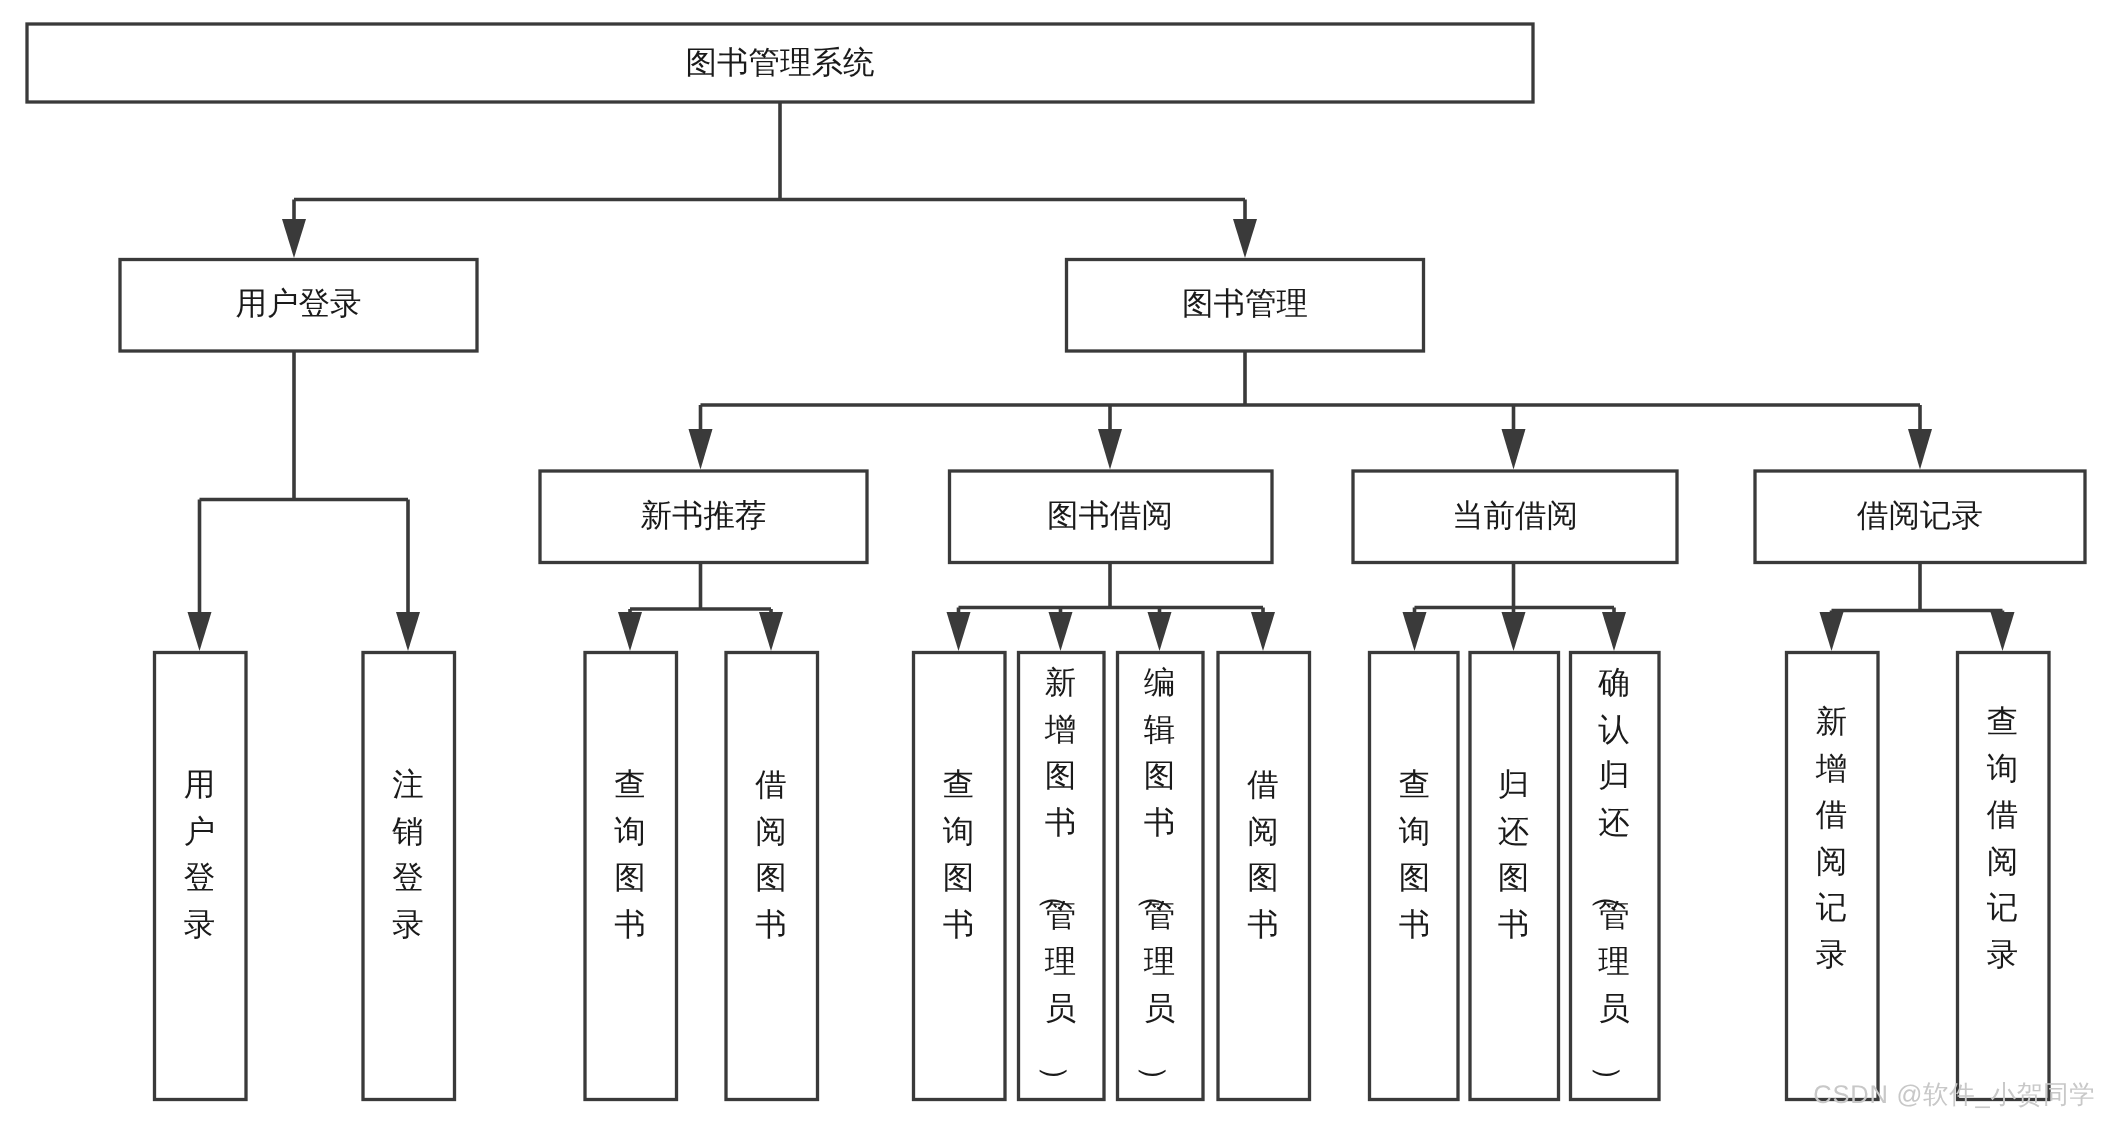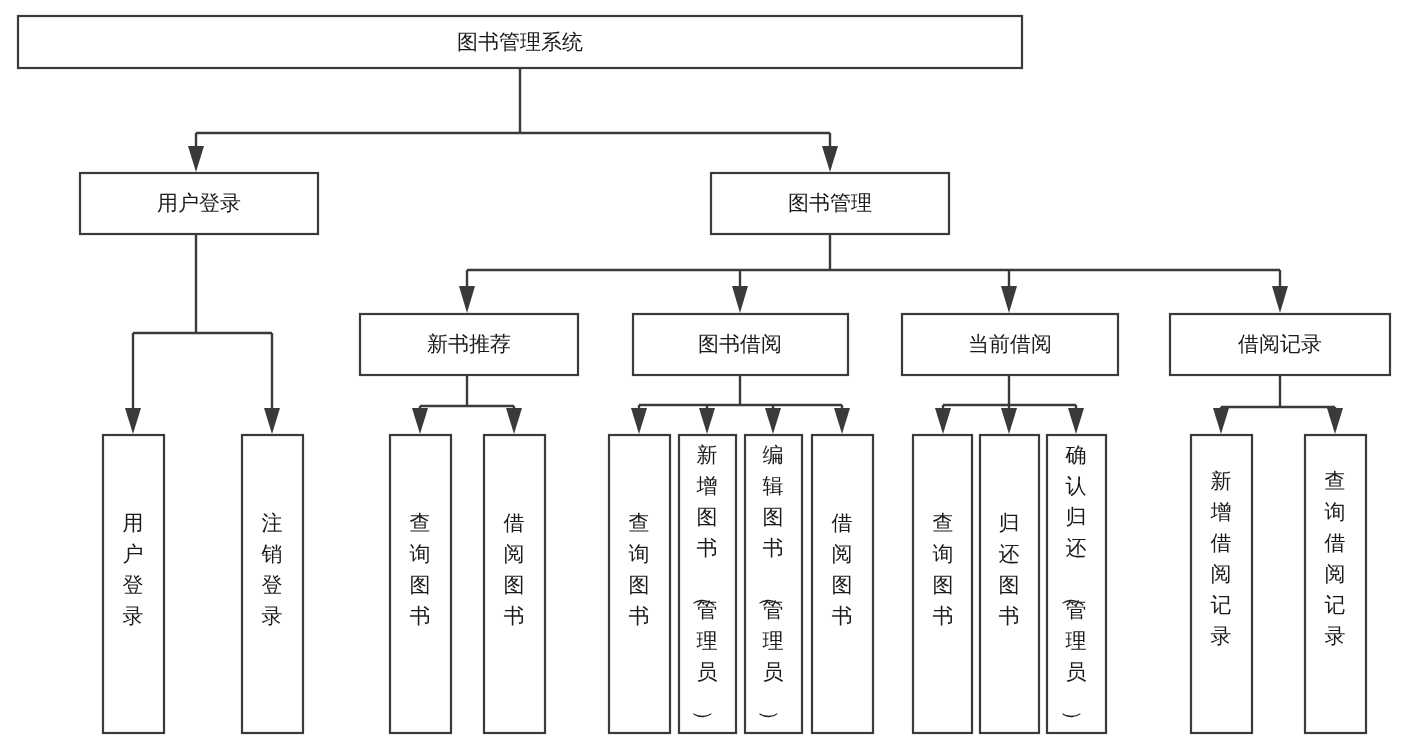--- a/index.html
+++ b/index.html
@@ -236,13 +236,14 @@
       <rect class="node-box" x="1191" y="435" width="61" height="298"></rect>
       <text class="node-label-v" x="1221" y="488"><tspan x="1221" y="488">新</tspan><tspan x="1221" y="519">增</tspan><tspan x="1221" y="550">借</tspan><tspan x="1221" y="581">阅</tspan><tspan x="1221" y="612">记</tspan><tspan x="1221" y="643">录</tspan></text>
     </g>
     <g>
       <rect class="node-box" x="1305" y="435" width="61" height="298"></rect>
       <text class="node-label-v" x="1335" y="488"><tspan x="1335" y="488">查</tspan><tspan x="1335" y="519">询</tspan><tspan x="1335" y="550">借</tspan><tspan x="1335" y="581">阅</tspan><tspan x="1335" y="612">记</tspan><tspan x="1335" y="643">录</tspan></text>
     </g>
 
   </svg>
 
+  <div class="watermark">CSDN @软件_小贺同学</div>
 </div>
 
 </body></html>

